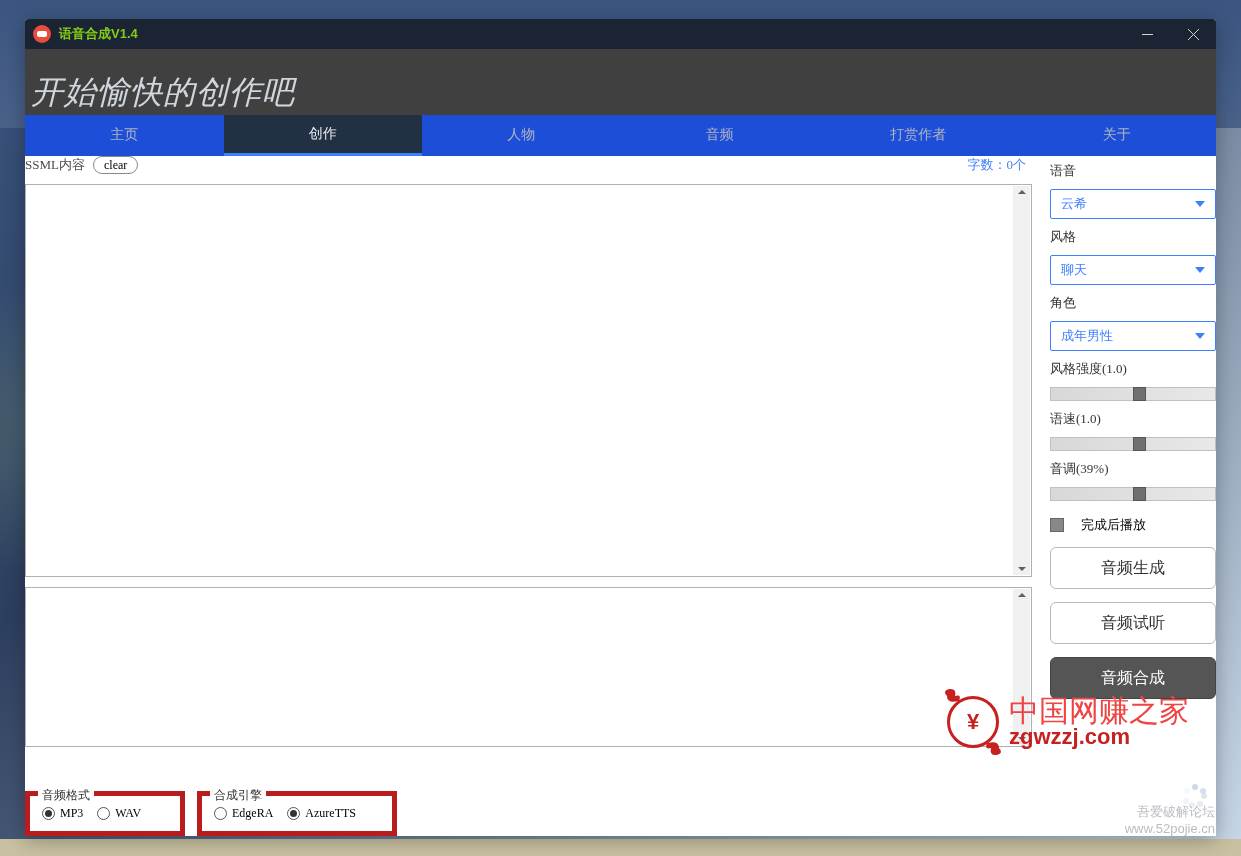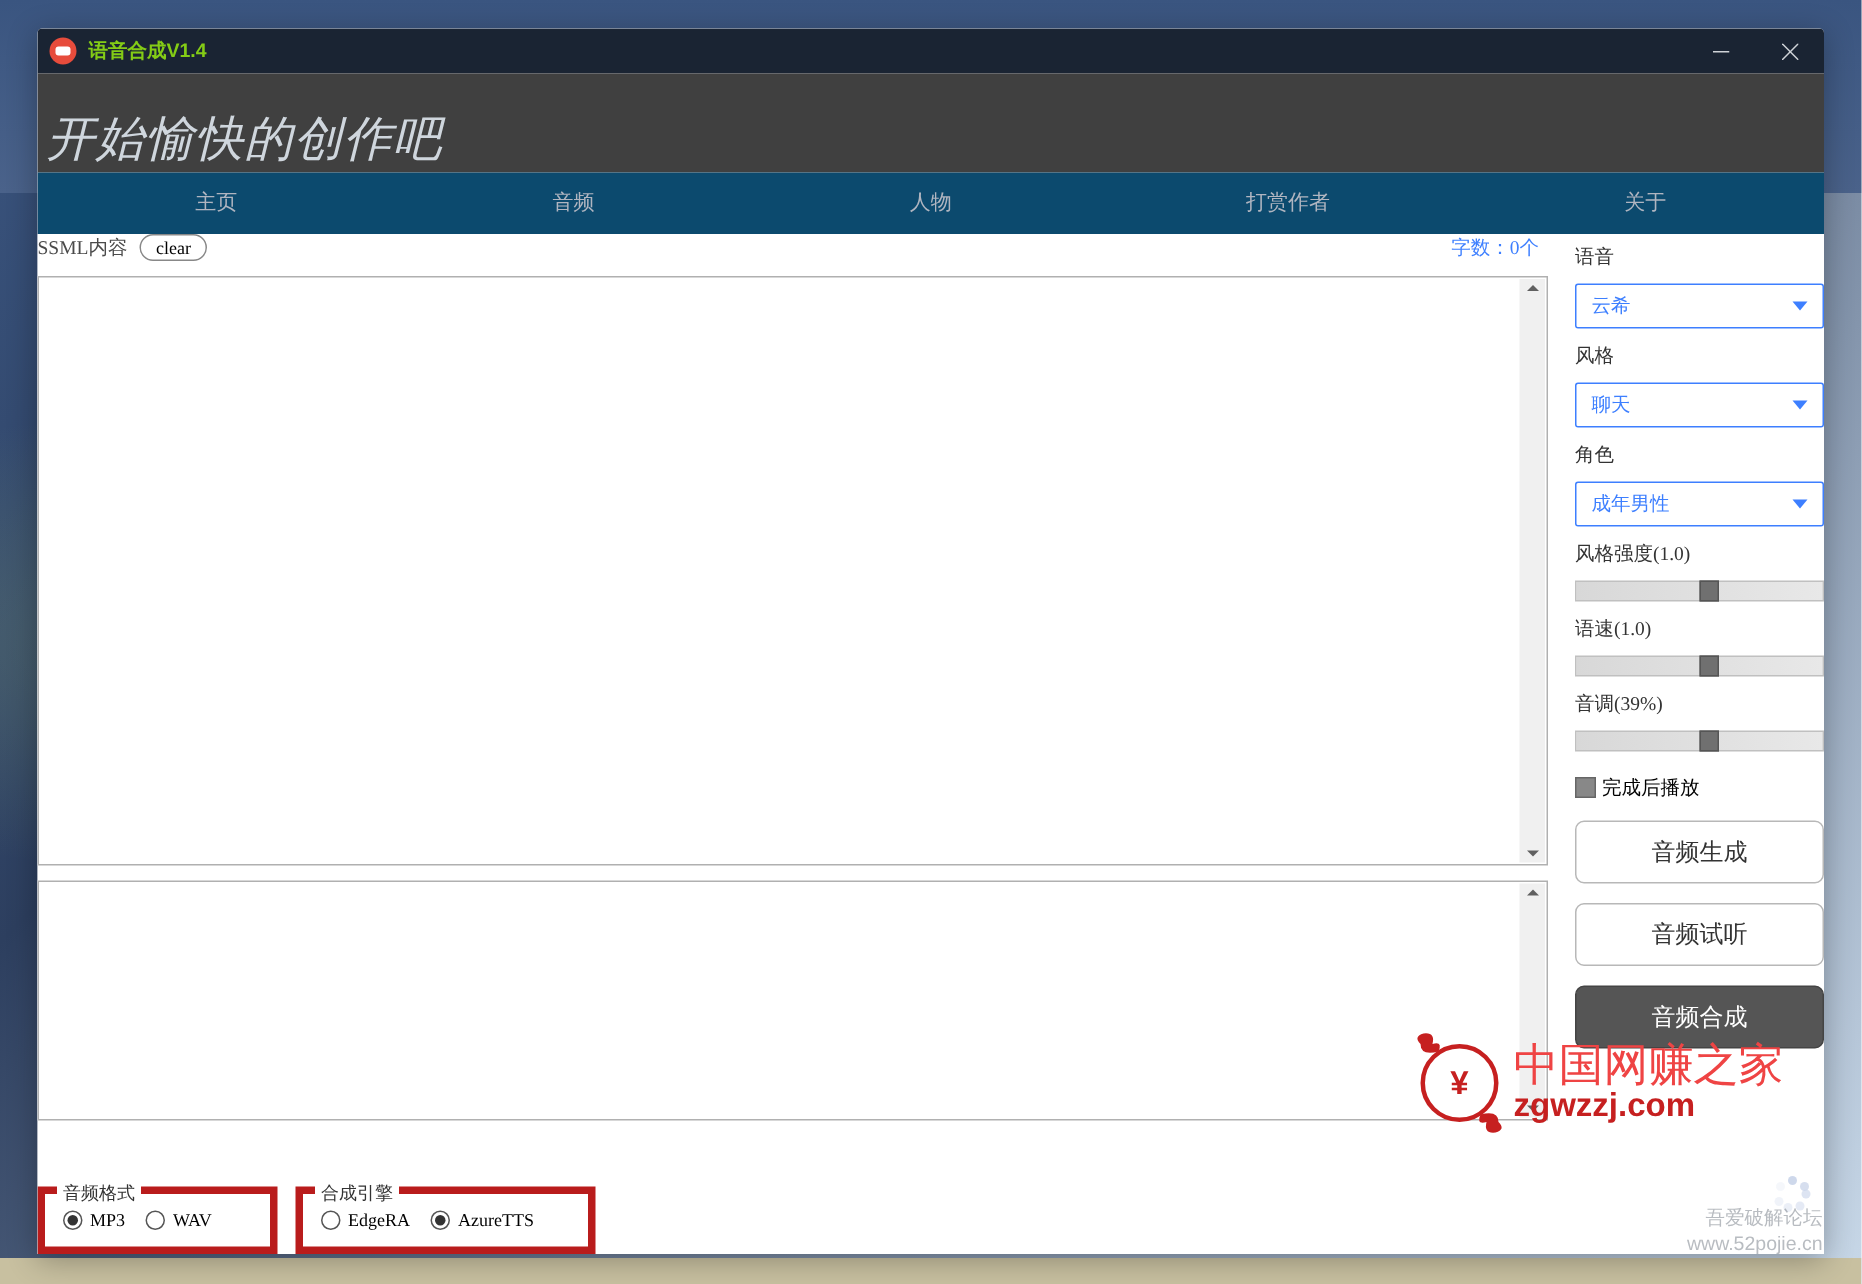--- a/index.html
+++ b/index.html
@@ -76,21 +76,21 @@
   }
   .header .slogan {
     font-family: "STKaiti", KaiTi, cursive;
     font-style: italic;
     font-size: 32px;
     color: #cfd6dd;
     letter-spacing: 1px;
   }
   .nav {
     height: 42px;
-    background: #0c4a6e;
+    background: #1d4ed8;
     display: flex;
   }
   .nav-item {
     flex: 1;
     display: flex;
     align-items: center;
     justify-content: center;
     color: #b0b5c0;
     font-size: 14px;
     cursor: pointer;
@@ -249,21 +249,21 @@
     position: absolute;
     top: -1px;
     width: 13px;
     height: 14px;
     background: #707070;
     border: 1px solid #555;
   }
   .check-row {
     display: flex;
     align-items: center;
-    gap: 4px;
+    gap: 17px;
     font-family: SimSun, serif;
     font-size: 13px;
     margin-top: 6px;
   }
   .check-row .cb {
     width: 14px; height: 14px;
     background: #888;
     border: 1px solid #666;
   }
   .big-btn {
@@ -387,25 +387,28 @@
   </div>
 
   <div class="header">
     <div class="slogan">开始愉快的创作吧</div>
   </div>
 
   <div class="nav">
     <div class="nav-item">
         <span>主页</span>
       </div>
+    <div class="nav-item active">
+        <span>创作</span>
+      </div>
+    <div class="nav-item">
+        <span>人物</span>
+      </div>
     <div class="nav-item">
         <span>音频</span>
-      </div>
-    <div class="nav-item">
-        <span>人物</span>
       </div>
     <div class="nav-item">
         <span>打赏作者</span>
       </div>
     <div class="nav-item">
         <span>关于</span>
       </div>
   </div>
 
   <div class="main">

